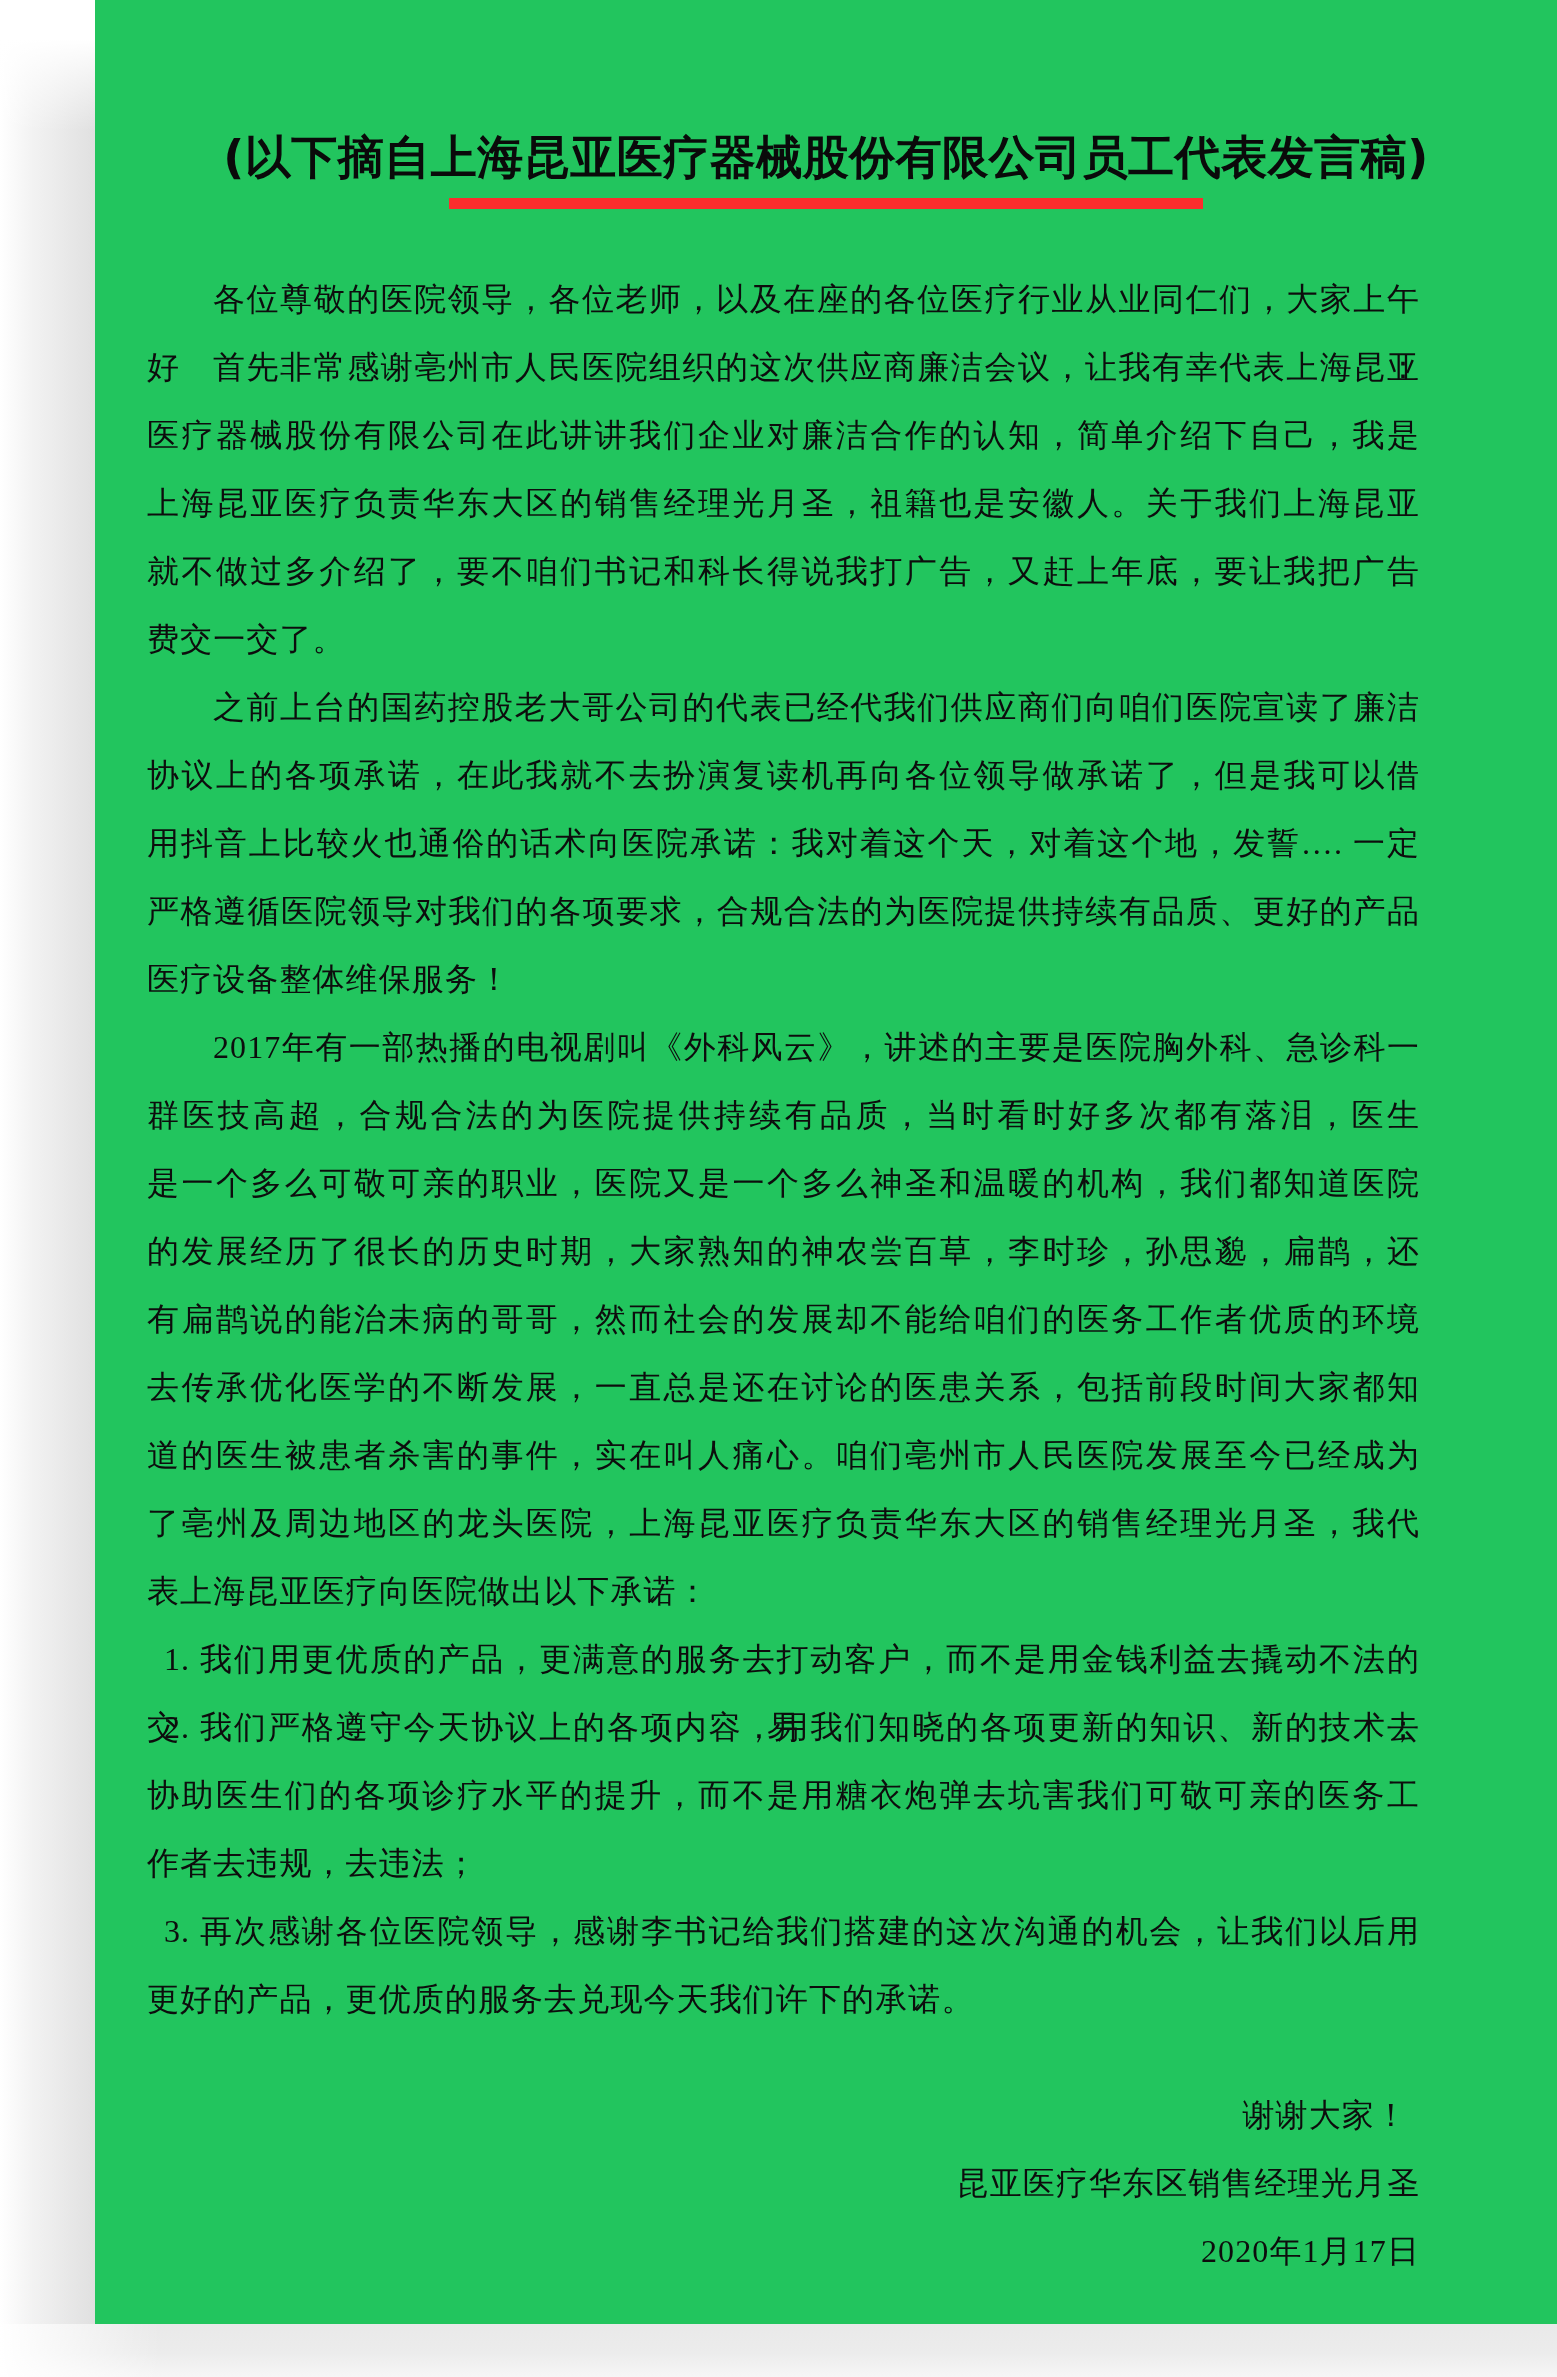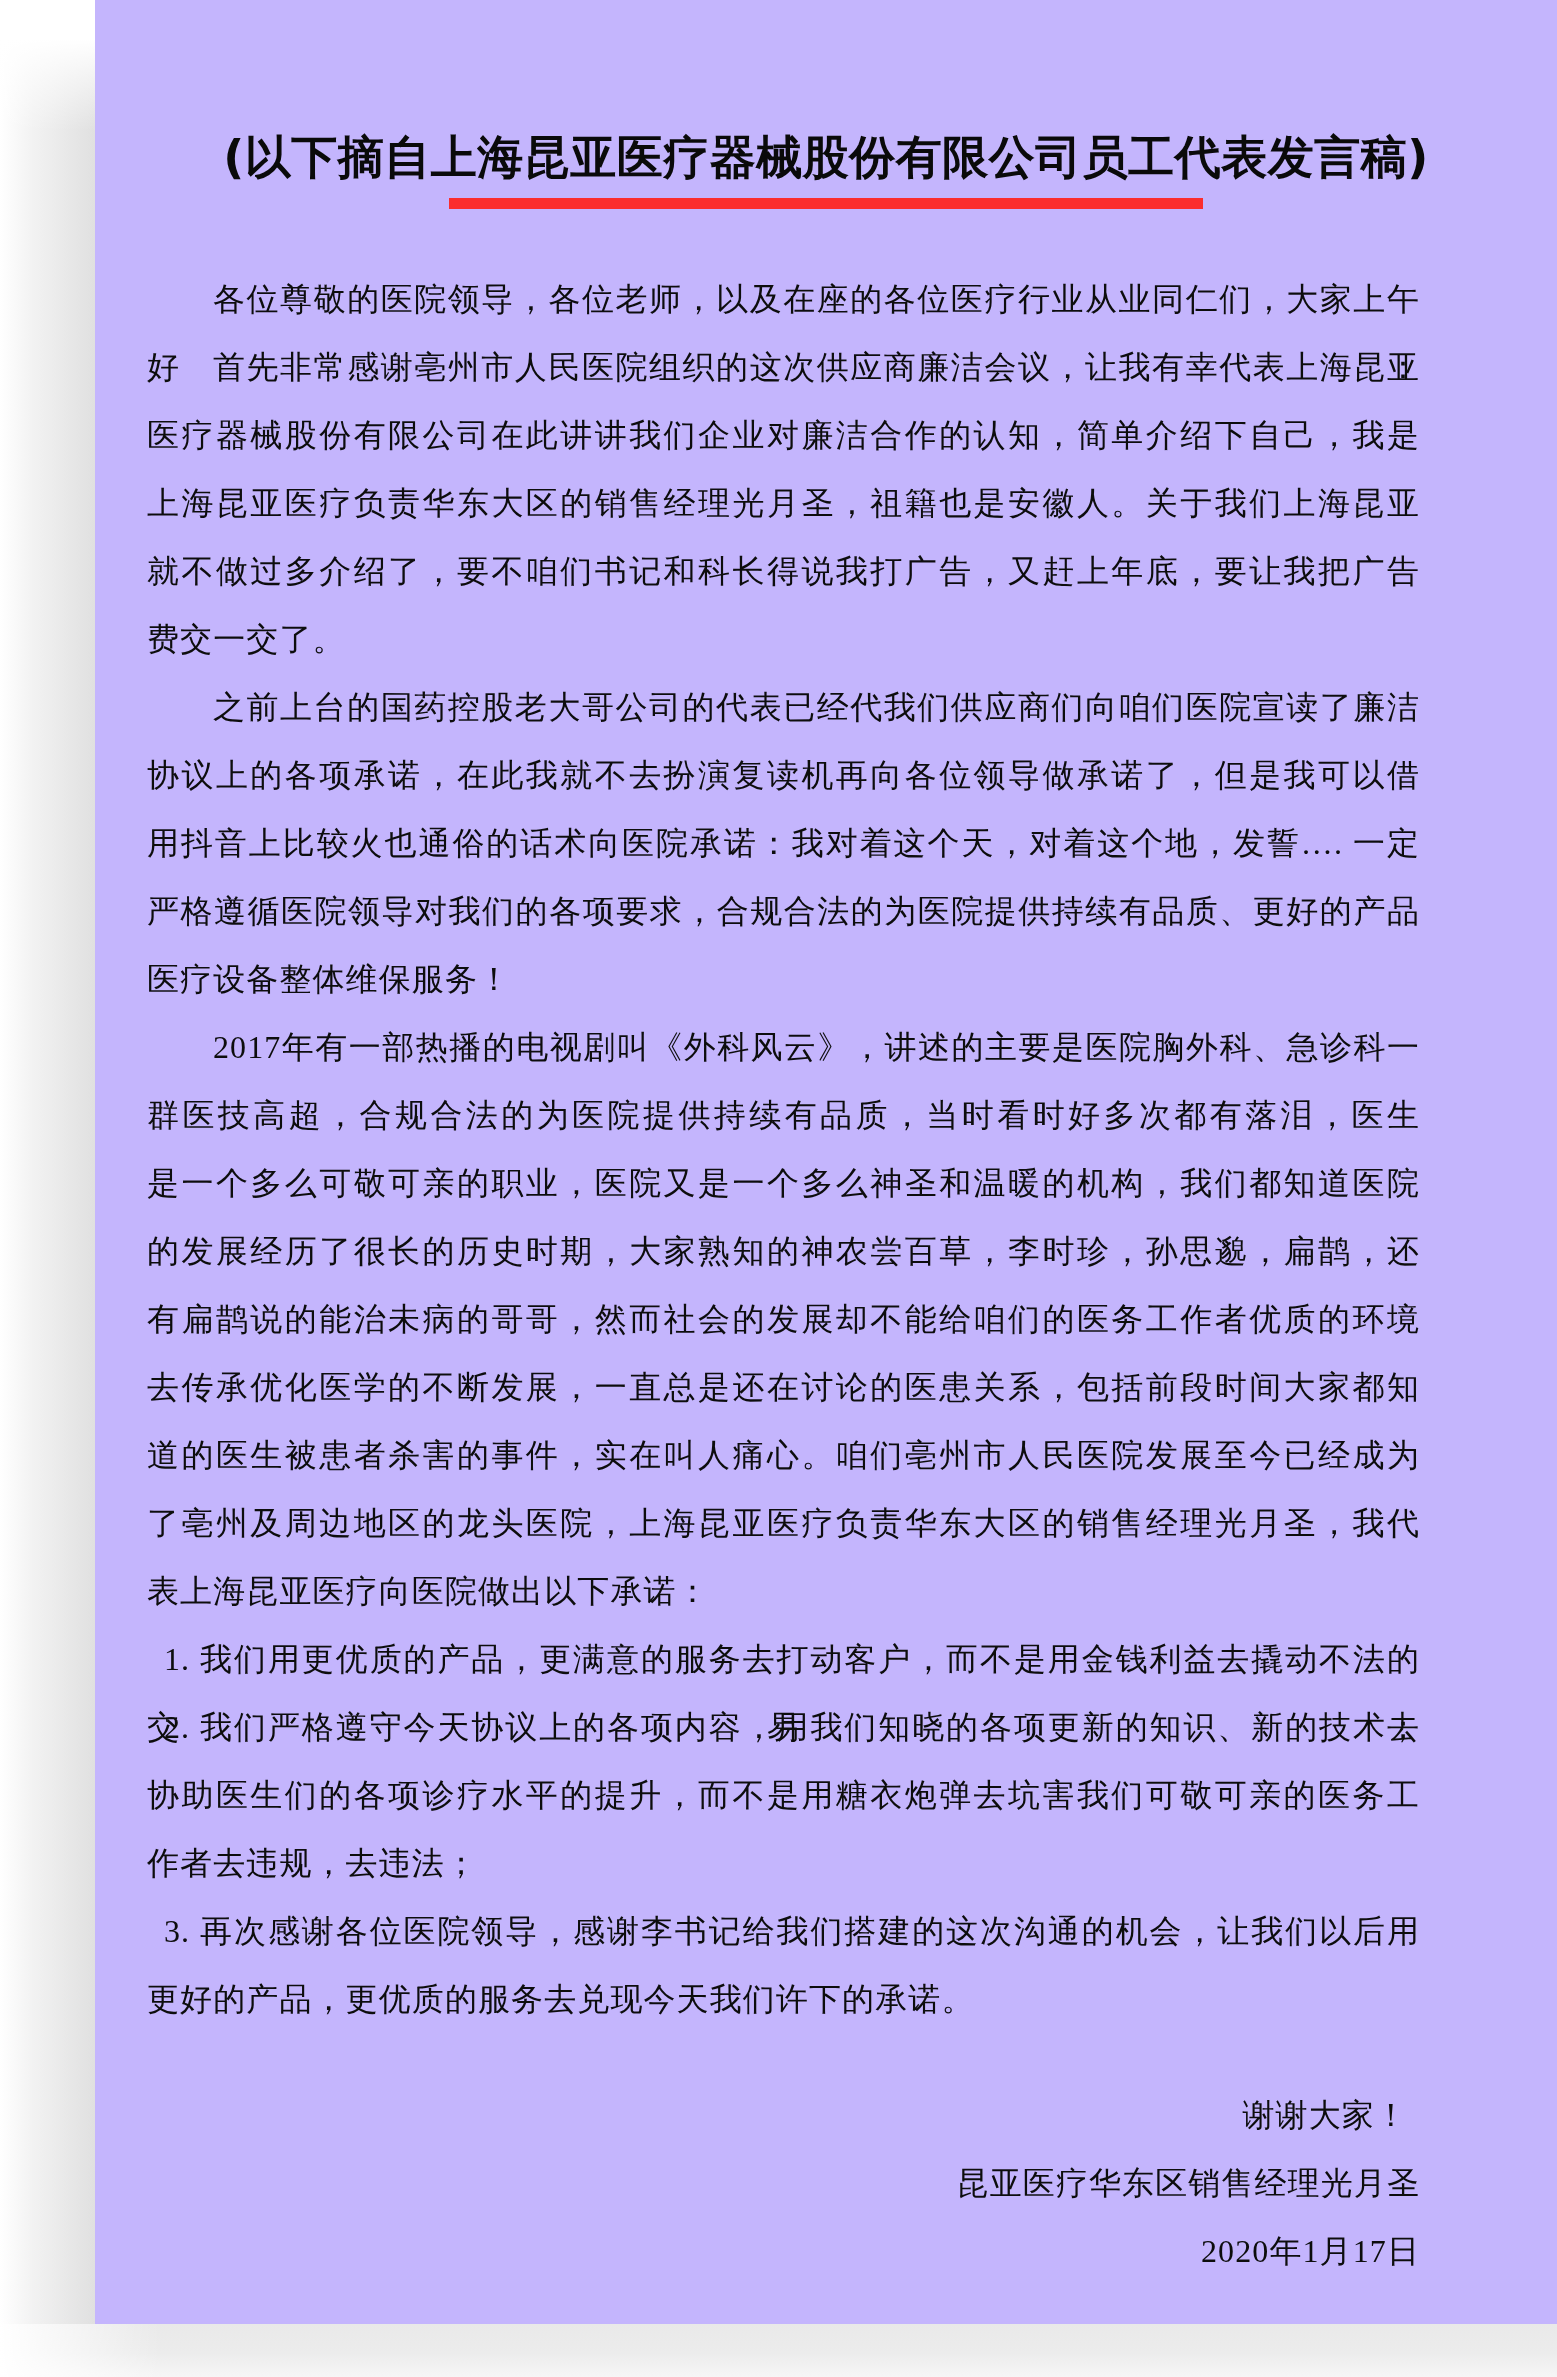--- a/index.html
+++ b/index.html
@@ -50,21 +50,21 @@
     width: 161px;
     height: 53px;
     background: linear-gradient(90deg, #ffffff 0%, rgba(255,255,255,0) 100%);
   }
   .page {
     position: absolute;
     left: 95px;
     top: 0;
     width: 1462px;
     height: 2324px;
-    background: #c4b5fd;
+    background: #22c55e;
   }
   .doc-title {
     position: absolute;
     left: 0;
     right: 0;
     top: 128px;
     text-align: center;
     font-family: "DejaVu Sans", "Liberation Sans", sans-serif;
     font-weight: bold;
     font-size: 46px;

